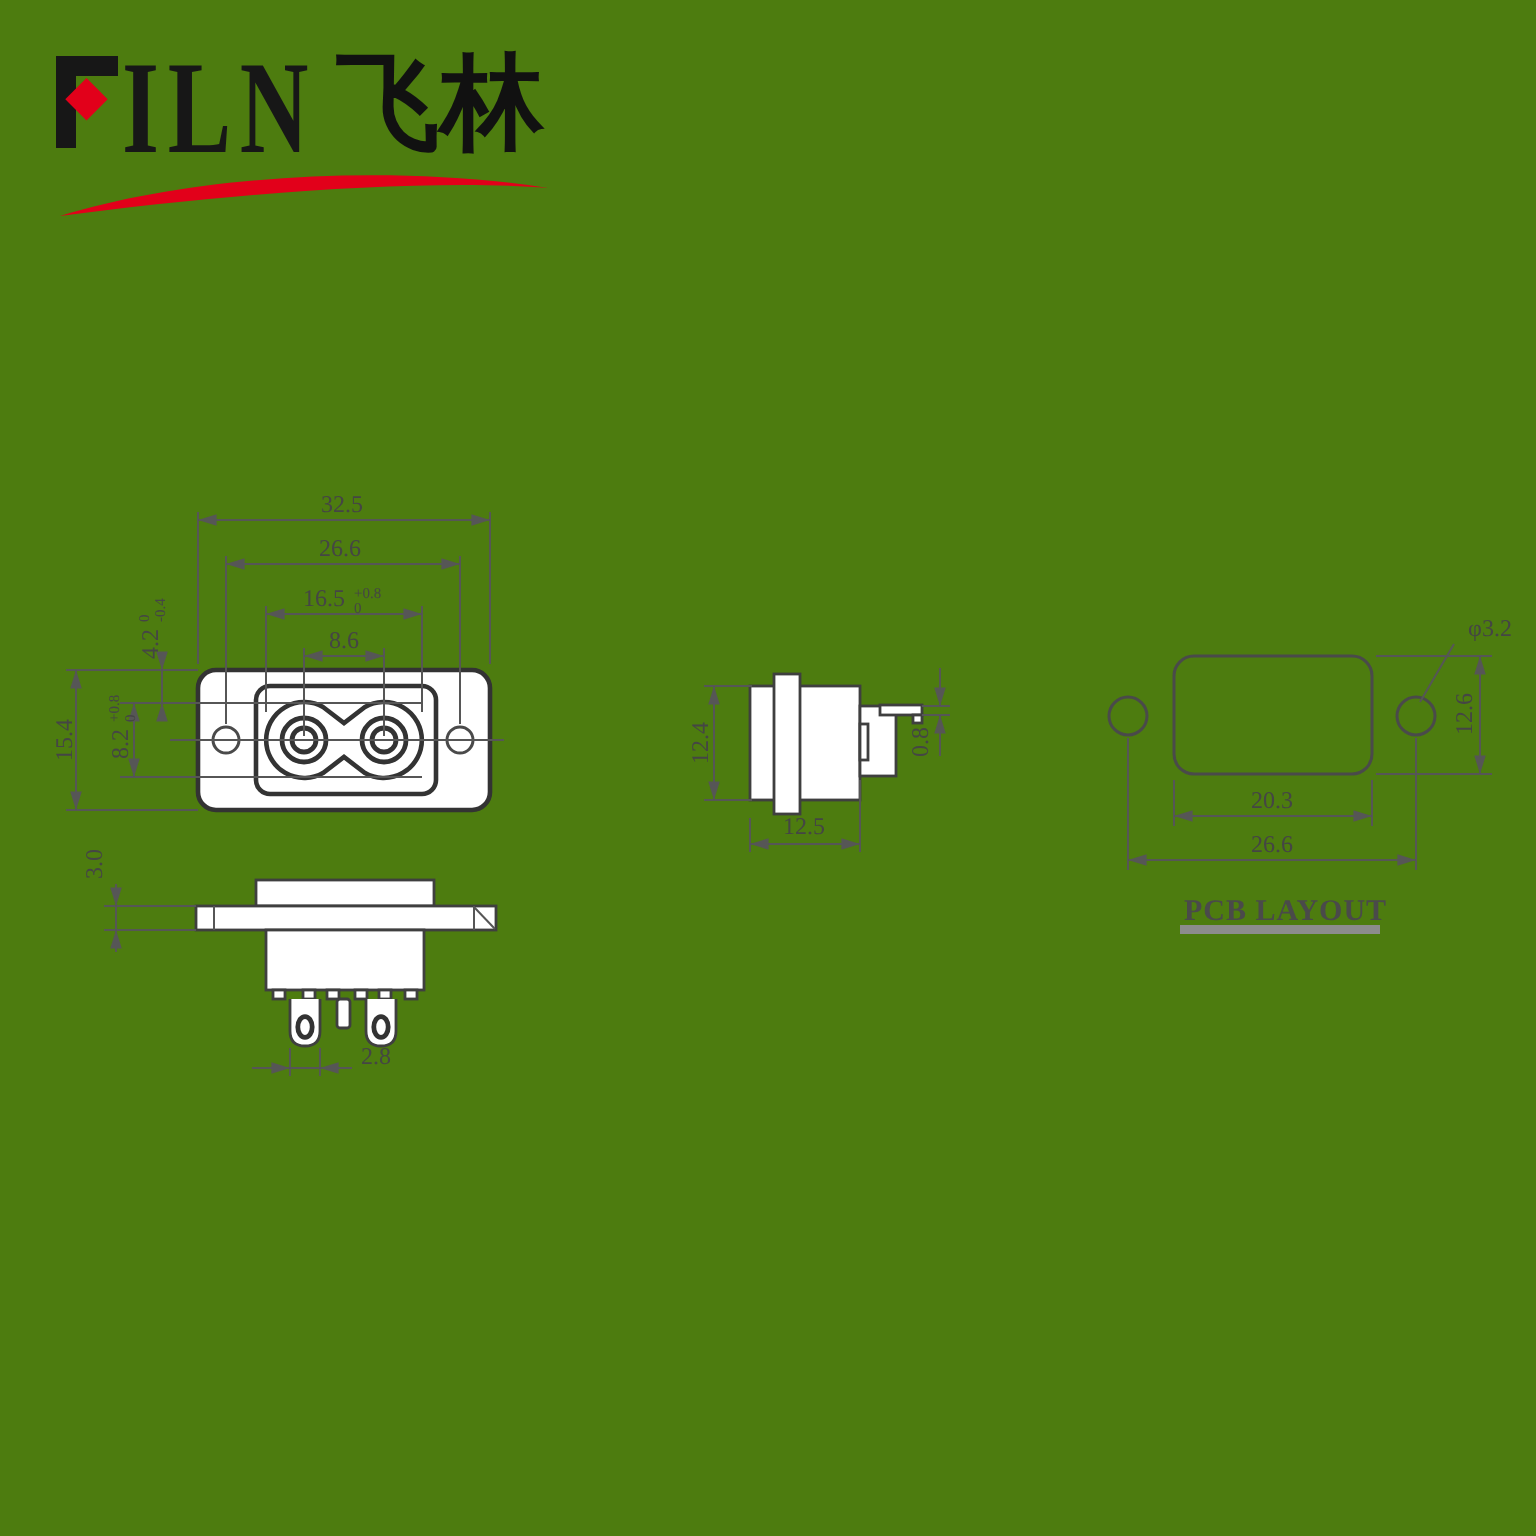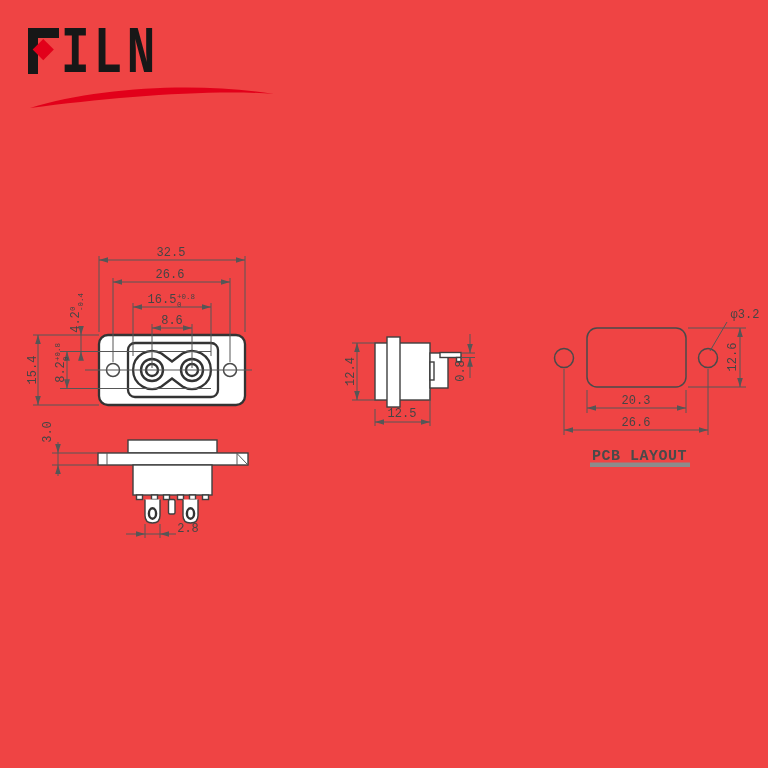--- a/index.html
+++ b/index.html
@@ -1,17 +1,17 @@
 <!DOCTYPE html>
 <html><head>
 <meta charset="utf-8">
 <style>
   html,body{margin:0;padding:0;background:#fff;}
-  .page{position:relative;width:768px;height:768px;background:#ef4444;overflow:hidden;
-        font-family:Liberation Mono, monospace;}
+  .page{position:relative;width:768px;height:768px;background:#4d7c0f;overflow:hidden;
+        font-family:Liberation Serif, serif;}
   
   .logo{position:absolute;left:28px;top:26px;width:260px;height:84px;}
   .letter-f{position:absolute;left:0;top:2px;width:32px;height:46px;}
   .f-stem{position:absolute;left:0;top:0;width:9.5px;height:46px;background:#171717;}
   .f-bar{position:absolute;left:0;top:0;width:31px;height:9.5px;background:#171717;}
   .logo-diamond{position:absolute;left:7.5px;top:14px;width:14.5px;height:14.5px;
         background:#e2001a;transform:rotate(45deg);}
   .brand-rest{position:absolute;left:33px;top:6px;font-size:66px;line-height:46px;
         font-weight:bold;color:#171717;letter-spacing:6px;transform:scaleX(0.72);
         transform-origin:left top;white-space:nowrap;}
@@ -35,20 +35,21 @@
 
 <div class="page">
 
   <div class="logo" aria-label="FILN">
     <div class="letter-f">
       <div class="f-stem"></div>
       <div class="f-bar"></div>
       <div class="logo-diamond"></div>
     </div>
     <div class="brand-rest">ILN</div>
+    <div class="brand-cn">飞林</div>
     <svg class="swoosh" width="250" height="30" viewBox="0 0 250 30">
       <path d="M2,28 C70,7 170,2 246,14 C185,9 85,17 2,28 Z" fill="#e2001a"></path>
     </svg>
   </div>
 
   <svg class="drawing" width="768" height="768" viewBox="0 0 768 768">
     <defs>
       <marker id="arr" viewBox="0 0 10 8" markerWidth="10" markerHeight="8" refX="9.3" refY="4" orient="auto-start-reverse" markerUnits="userSpaceOnUse">
         <path d="M0,1.1 L9.3,4 L0,6.9 Z" fill="#565656"></path>
       </marker>

